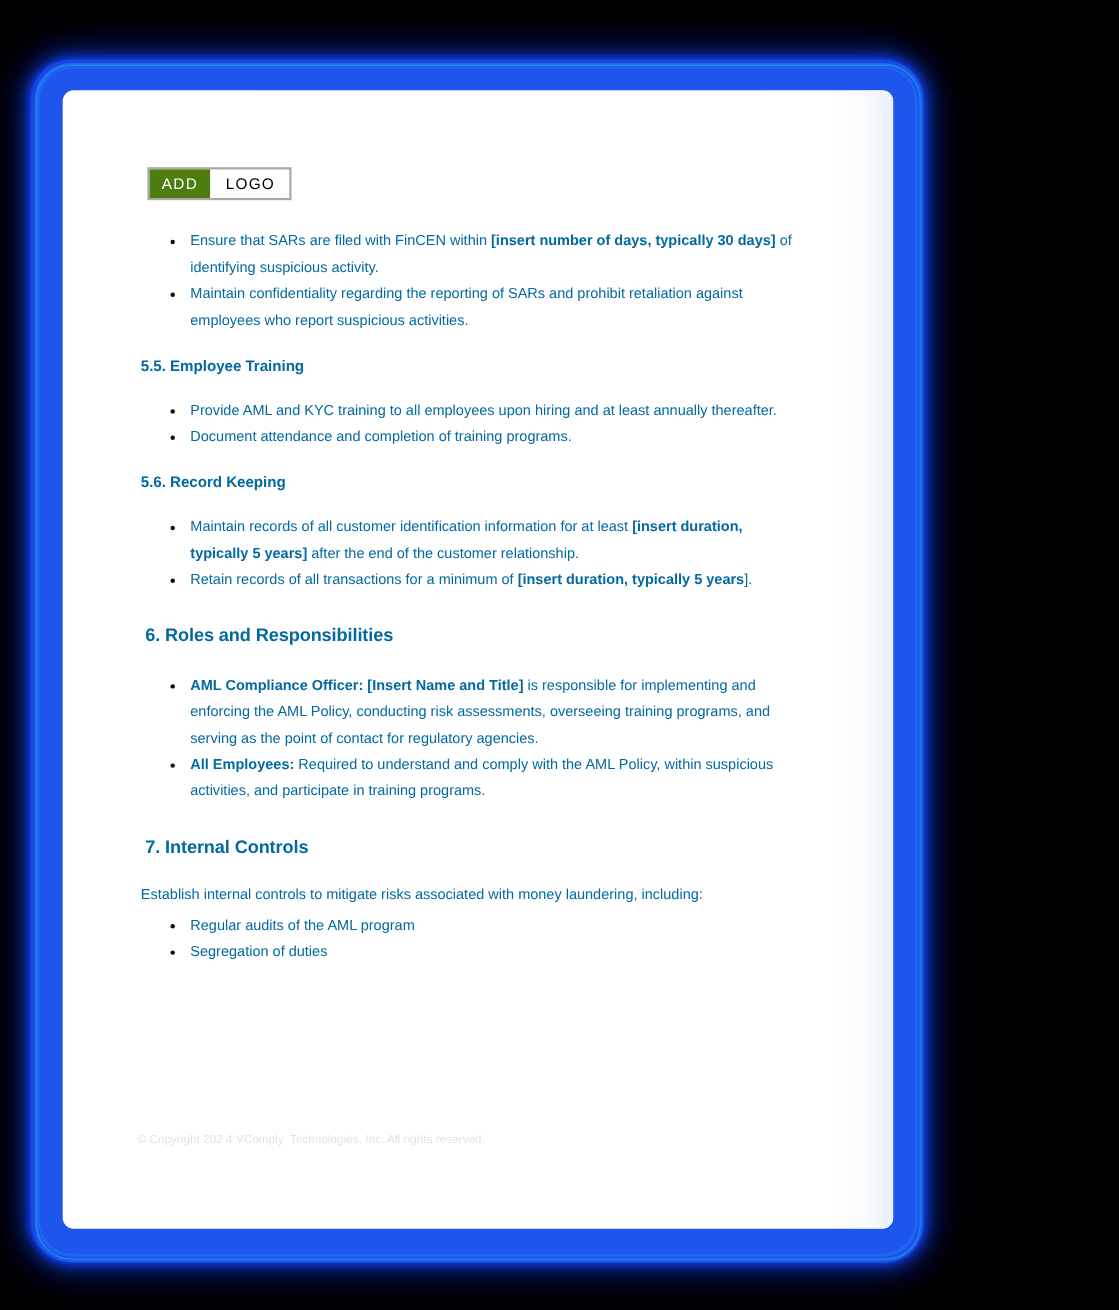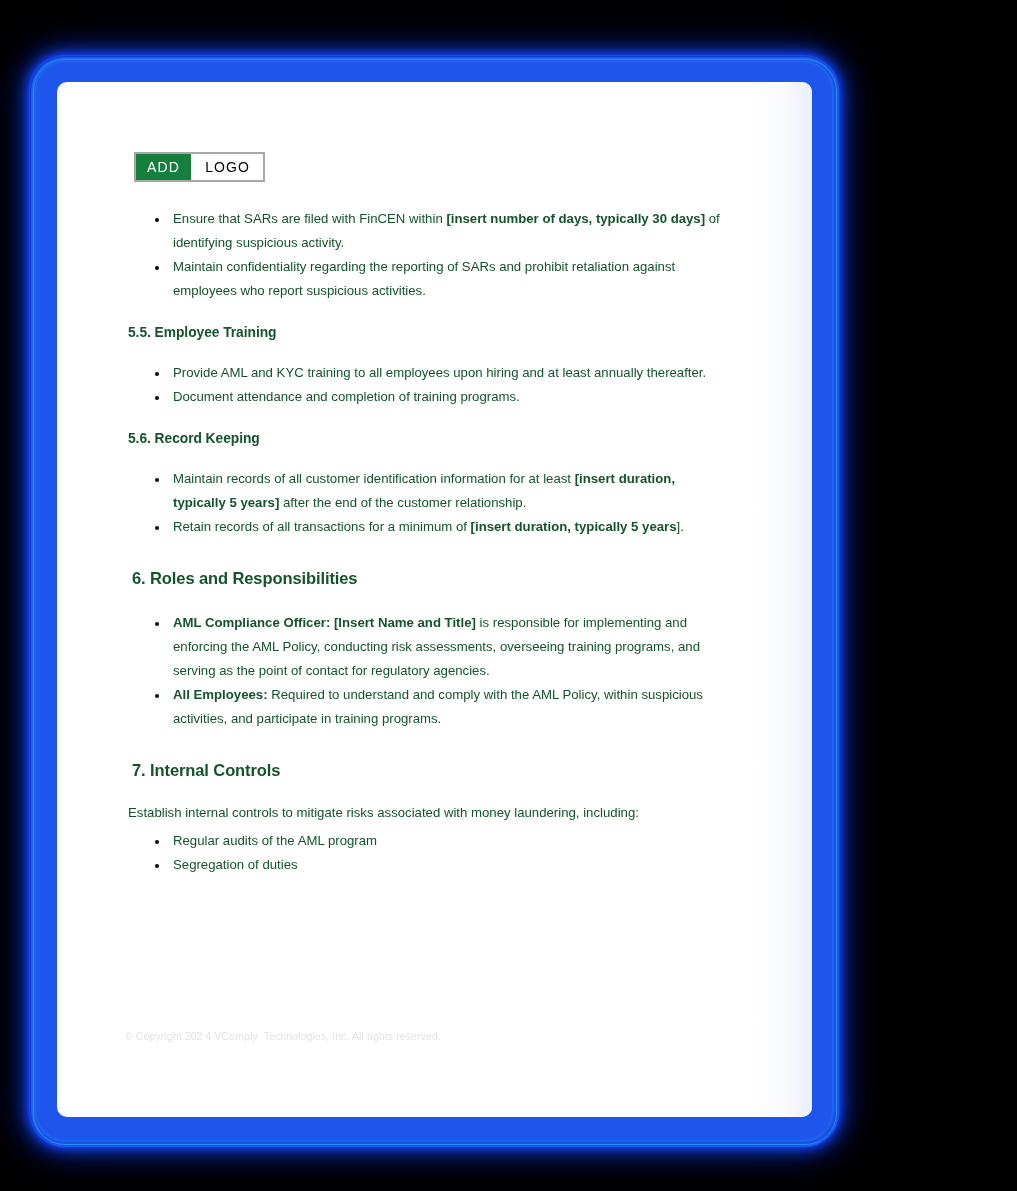--- a/index.html
+++ b/index.html
@@ -93,21 +93,21 @@
     position: absolute;
     left: 77px;
     top: 70px;
     display: flex;
     align-items: stretch;
     border: 2px solid #a8a8a8;
     background: #ffffff;
     height: 26px;
   }
   .logo-add {
-    background: #15803d;
+    background: #4d7c0f;
     color: #ffffff;
     font-size: 14px;
     font-weight: 400;
     letter-spacing: 1.2px;
     padding: 0 11px;
     display: flex;
     align-items: center;
     font-family: "Liberation Sans", sans-serif;
     text-align: center;
   }
@@ -121,21 +121,21 @@
     align-items: center;
     font-family: "Liberation Sans", sans-serif;
   }
 
   
   .doc {
     position: absolute;
     left: 71px;
     top: 125px;
     width: 600px;
-    color: #14532d;
+    color: #0369a1;
     font-size: 13.2px;
     line-height: 24px;
     font-family: "Liberation Sans", sans-serif;
   }
 
   h2.h-major {
     font-size: 16.5px;
     font-weight: 700;
     margin: 4px;
     line-height: 22px;

